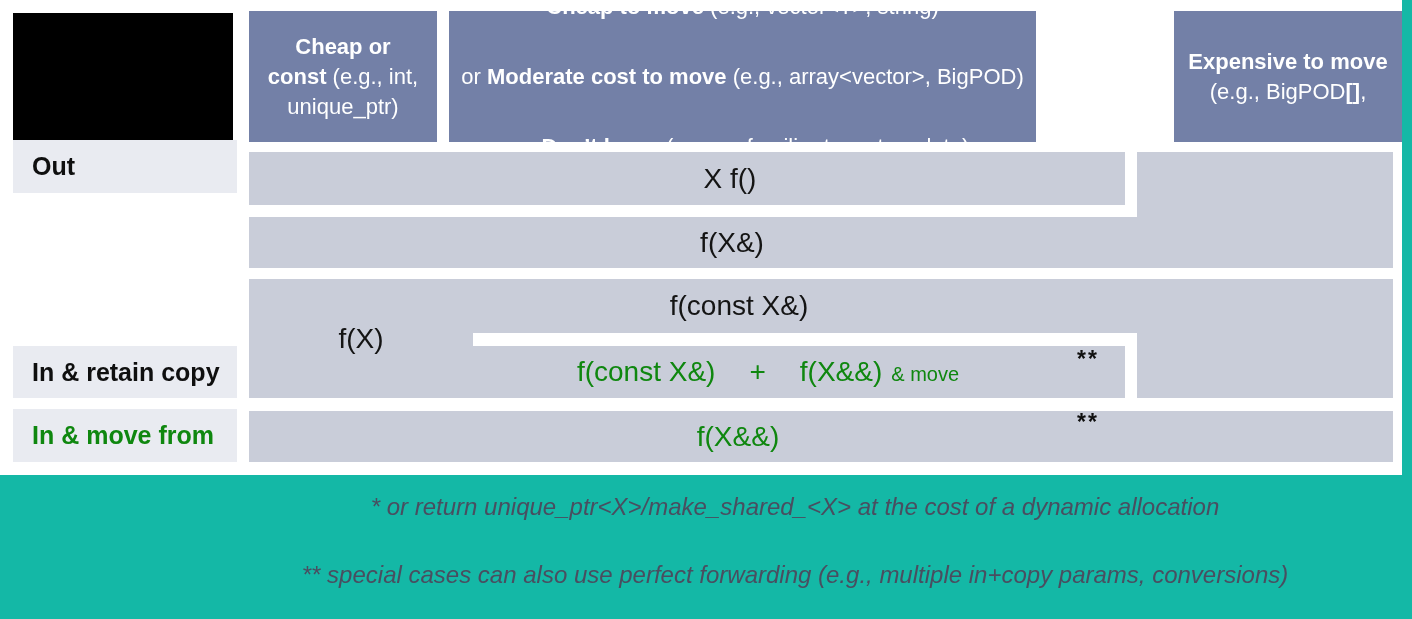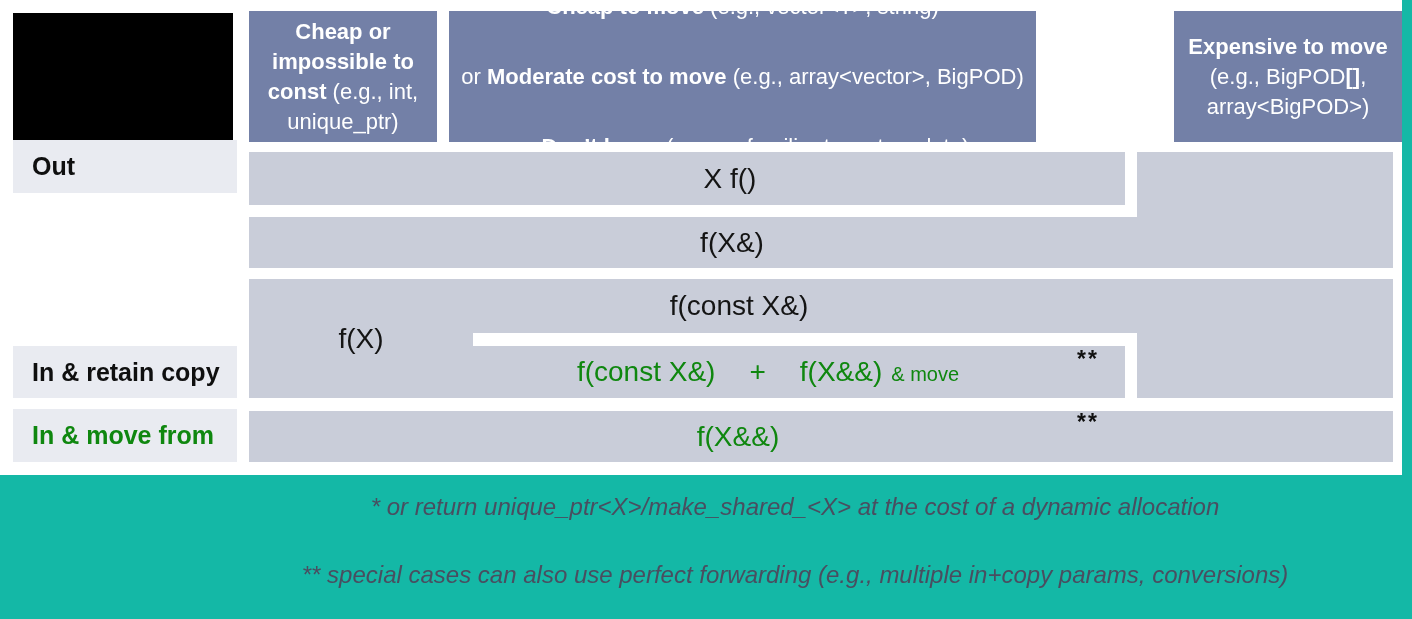--- a/index.html
+++ b/index.html
@@ -64,35 +64,33 @@
 </style>
 </head>
 <body>
 
 <div class="stage">
   <div class="white-area"></div>
   <div class="corner-box"></div>
 
   <div class="hdr hdr-1">
     <div><b>Cheap or</b></div>
-    <div><b>impossible to</b></div>
     <div><b>const</b><span> (e.g., int,</span></div>
     <div><span>unique_ptr)</span></div>
   </div>
 
   <div class="hdr hdr-2">
     <div><b>Cheap to move</b><span> (e.g., vector&lt;T&gt;, string)</span></div>
     <div><span>or </span><b>Moderate cost to move</b><span> (e.g., array&lt;vector&gt;, BigPOD)</span></div>
     <div><span>or </span><b>Don’t know</b><span> (e.g., unfamiliar type, template)</span></div>
   </div>
 
   <div class="hdr hdr-3">
     <div><b>Expensive to move</b></div>
     <div><span>(e.g., BigPOD</span><b>[]</b><span>,</span></div>
-    <div><span>array&lt;BigPOD&gt;)</span></div>
   </div>
 
   <div class="rowlab rl-out">
       <span>Out</span>
     </div>
   <div class="rowlab rl-retain">
       <span>In &amp; retain copy</span>
     </div>
   <div class="rowlab rl-move">
       <span>In &amp; move from</span>

